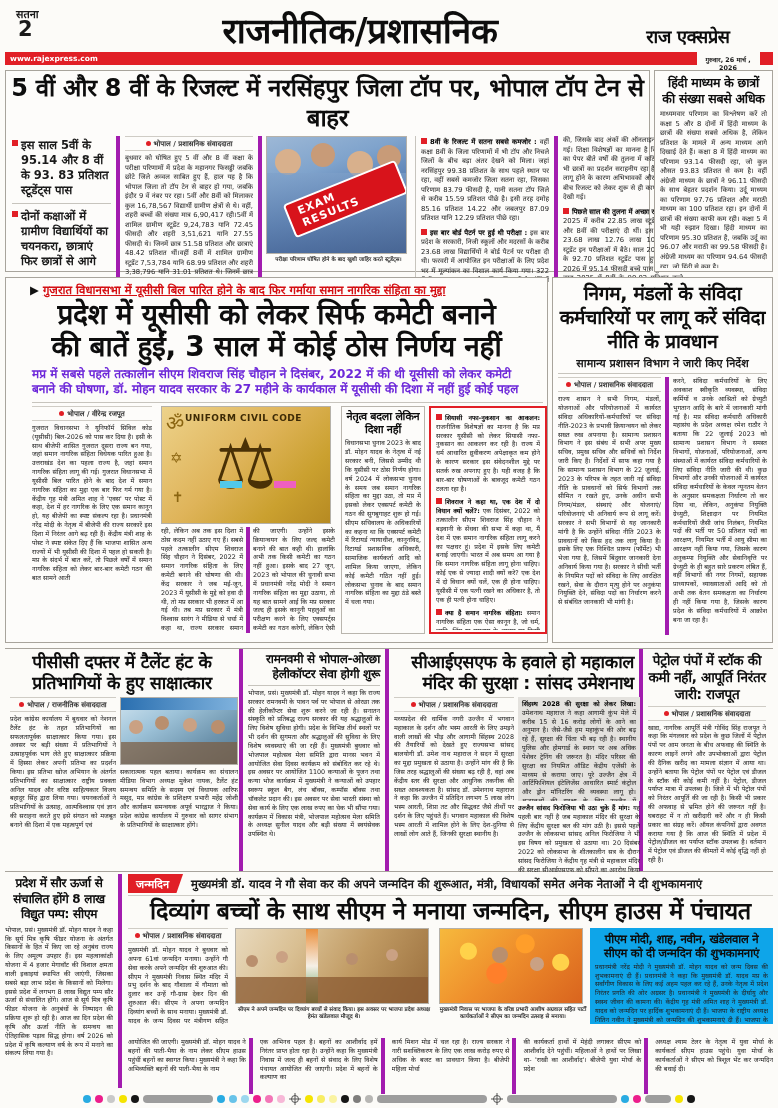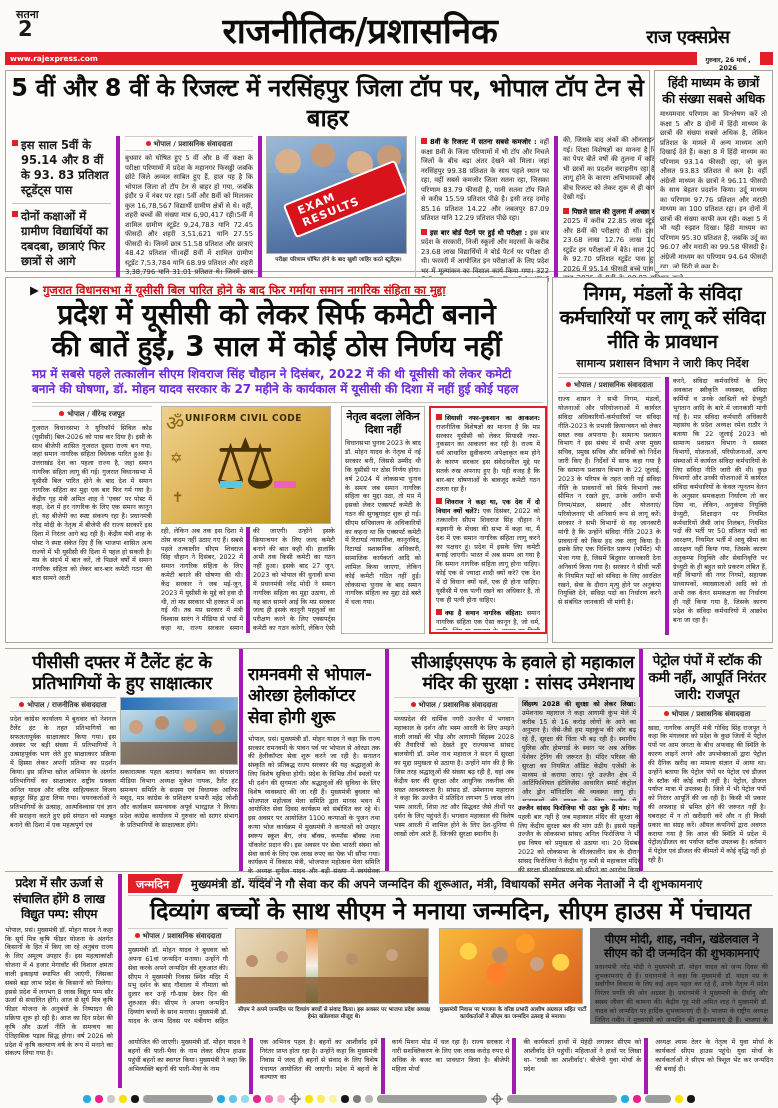--- a/index.html
+++ b/index.html
@@ -24,21 +24,21 @@
   .redbar{background:#e11f26;color:#fff;font-weight:bold;}
   
   .regdot{display:inline-block;width:8px;height:8px;border-radius:50%;}
   .regbar{display:inline-block;height:8px;background:#9d9d9d;border-radius:4px;}
   .c{background:#29abe2;} .m{background:#ec1e8c;} .g{background:#c9c9c9;} .y{background:#f5e400;} .k{background:#161616;}
   .flexrow{display:flex;}
   p{margin:0 0 3px 0;}
   .stamp{position:absolute;left:18px;top:44px;background:#d8131b;color:#fff;font-weight:800;font-size:11px;
          padding:3px 10px;border:2px solid #fff;border-radius:4px;transform:rotate(-22deg);letter-spacing:1px;}
   .greybox{background:#e4e2de;padding:3px 4px;}
-  .wishesbox{background:#737373;padding:4px 5px;}
+  .wishesbox{background:#0ea5e9;padding:4px 5px;}
   .redbox{border:2px solid #e11f26;padding:4px 5px;background:#fffdfb;}
 </style>
 </head>
 <body>
 
 <div id="sheet">
 
   <div class="abs" style="left:16px;top:6px;font-size:11px;font-weight:bold;">सतना</div>
   <div class="abs" style="left:18px;top:17px;font-size:21px;font-weight:800;">2</div>
   <div class="abs headline" style="left:120px;top:6px;width:480px;text-align:center;font-size:35px;">राजनीतिक/प्रशासनिक</div>
@@ -53,21 +53,21 @@
     <div class="headline" style="font-size:24px;text-align:center;line-height:1.25;">5 वीं और 8 वीं के रिजल्ट में नरसिंहपुर जिला टॉप पर, भोपाल टॉप टेन से बाहर</div>
     <div class="flexrow" style="margin-top:3px;height:156px;">
       <div class="vr" style="width:99px;padding:2px 5px 0 2px;flex:0 0 auto;">
         <div style="display:flex;">
           <span class="sqred"></span>
           <span style="font-size:11.5px;font-weight:800;line-height:1.3;">इस साल 5वीं के 95.14 और 8 वीं के 93. 83 प्रतिशत स्टूडेंट्स पास</span>
         </div>
         <div class="hr" style="margin:5px 0;"></div>
         <div style="display:flex;">
           <span class="sqred"></span>
-          <span style="font-size:11.5px;font-weight:800;line-height:1.3;">दोनों कक्षाओं में ग्रामीण विद्यार्थियों का दबदबा, छात्राएं फिर छात्रों से आगे</span>
+          <span style="font-size:11.5px;font-weight:800;line-height:1.3;">दोनों कक्षाओं में ग्रामीण विद्यार्थियों का चयनकरा, छात्राएं फिर छात्रों से आगे</span>
         </div>
       </div>
       <div class="vr" style="width:128px;padding:0 5px;flex:0 0 auto;">
         <div class="byline">
             <span class="dotred"></span>
             <span>भोपाल / प्रशासनिक संवाददाता</span>
           </div>
         <div class="bodytxt jus" style="height:130px;">
           <span>बुधवार को घोषित हुए 5 वीं और 8 वीं कक्षा के परीक्षा परिणामों में प्रदेश के महानगर फिसड्डी जबकि छोटे जिले अव्वल साबित हुए हैं, हाल यह है कि भोपाल जिला तो टॉप टेन से बाहर हो गया, जबकि इंदौर 9 वें नंबर पर रहा। 5वीं और 8वीं को मिलाकर कुल 16,78,567 विद्यार्थी ग्रामीण क्षेत्रों से थे। वहीं, शहरी बच्चों की संख्या मात्र 6,90,417 रही।5वीं में शामिल ग्रामीण स्टूडेंट 9,24,783 यानि 72.45 फीसदी और शहरी 3,51,621 यानि 27.55 फीसदी थे। जिनमें छात्र 51.58 प्रतिशत और छात्राएं 48.42 प्रतिशत थीं।वहीं 8वीं में शामिल ग्रामीण स्टूडेंट 7,53,784 यानि 68.99 प्रतिशत और शहरी 3,38,796 यानि 31.01 प्रतिशत थे। जिनमें छात्र 51.27 और छात्राएं 48. 73 फीसदी थीं।</span>
           <span class="lead">5वीं में सबसे खराब प्रदर्शन दमोह का:</span>
@@ -190,21 +190,21 @@
             <div style="position:absolute;left:62px;top:20px;width:14px;height:14px;border-radius:50%;background:#caa183;"></div>
             <div style="position:absolute;left:90px;top:22px;width:14px;height:14px;border-radius:50%;background:#b98f6e;"></div>
             <div style="position:absolute;left:0;top:44px;width:116px;height:22px;background:#7c5a3c;opacity:.7;"></div>
           </div>
           <div class="smalltxt jus" style="margin-top:3px;height:104px;">सकारात्मक पहल बताया। कार्यक्रम का संचालन मीडिया विभाग अध्यक्ष मुकेश नायक, टैलेंट हंट समन्वय समिति के सदस्य एवं विधायक आरिफ मसूद, मप्र कांग्रेस के प्रशिक्षण प्रभारी महेंद्र जोशी और कार्यक्रम समन्वयक अपूर्व भारद्वाज ने किया। प्रदेश कांग्रेस कार्यालय में गुरुवार को सागर संभाग के प्रतिभागियों के साक्षात्कार होंगे।</div>
         </div>
       </div>
     </article>
 
     <article class="vr" style="width:146px;flex:0 0 auto;padding:3px 5px;box-sizing:border-box;">
-      <div class="headline" style="font-size:17px;text-align:left;line-height:1.25;margin-top:12px;">रामनवमी से भोपाल-ओरछा हेलीकॉप्टर सेवा होगी शुरू</div>
+      <div class="headline" style="font-size:12px;text-align:right;line-height:1.25;">रामनवमी से भोपाल-ओरछा हेलीकॉप्टर सेवा होगी शुरू</div>
       <div class="hr" style="margin:3px 0;"></div>
       <div class="smalltxt jus" style="height:182px;">भोपाल, प्रसं। मुख्यमंत्री डॉ. मोहन यादव ने कहा कि राज्य सरकार रामनवमी के पावन पर्व पर भोपाल से ओरछा तक की हेलीकॉप्टर सेवा शुरू करने जा रही है। सनातन संस्कृति को प्रतिबद्ध राज्य सरकार की यह श्रद्धालुओं के लिए विशेष सुविधा होगी। प्रदेश के विभिन्न तीर्थ स्थलों पर भी दर्शन की सुगमता और श्रद्धालुओं की सुविधा के लिए विशेष व्यवस्थाएं की जा रही हैं। मुख्यमंत्री बुधवार को भोजपाल महोत्सव मेला समिति द्वारा मानस भवन में आयोजित सेवा दिवस कार्यक्रम को संबोधित कर रहे थे। इस अवसर पर आयोजित 1100 कन्याओं के पूजन तथा कन्या भोज कार्यक्रम में मुख्यमंत्री ने कन्याओं को उपहार स्वरूप स्कूल बैग, लंच बॉक्स, कम्पॉस बॉक्स तथा चॉकलेट प्रदान की। इस अवसर पर सेवा भारती संस्था को सेवा कार्य के लिए एक लाख रुपए का चेक भी सौंपा गया। कार्यक्रम में विकास मंत्री, भोजपाल महोत्सव मेला समिति के अध्यक्ष सुनील यादव और बड़ी संख्या में स्वयंसेवक उपस्थित थे।</div>
     </article>
 
     <article class="vr" style="width:254px;flex:0 0 auto;padding:3px 5px;box-sizing:border-box;">
       <div class="headline" style="font-size:17.5px;text-align:right;line-height:1.2;">सीआईएसएफ के हवाले हो महाकाल मंदिर की सुरक्षा : सांसद उमेशनाथ</div>
       <div class="flexrow" style="margin-top:3px;height:176px;">
         <div style="width:120px;flex:0 0 auto;padding-right:4px;">
           <div class="byline">
               <span class="dotred"></span>

